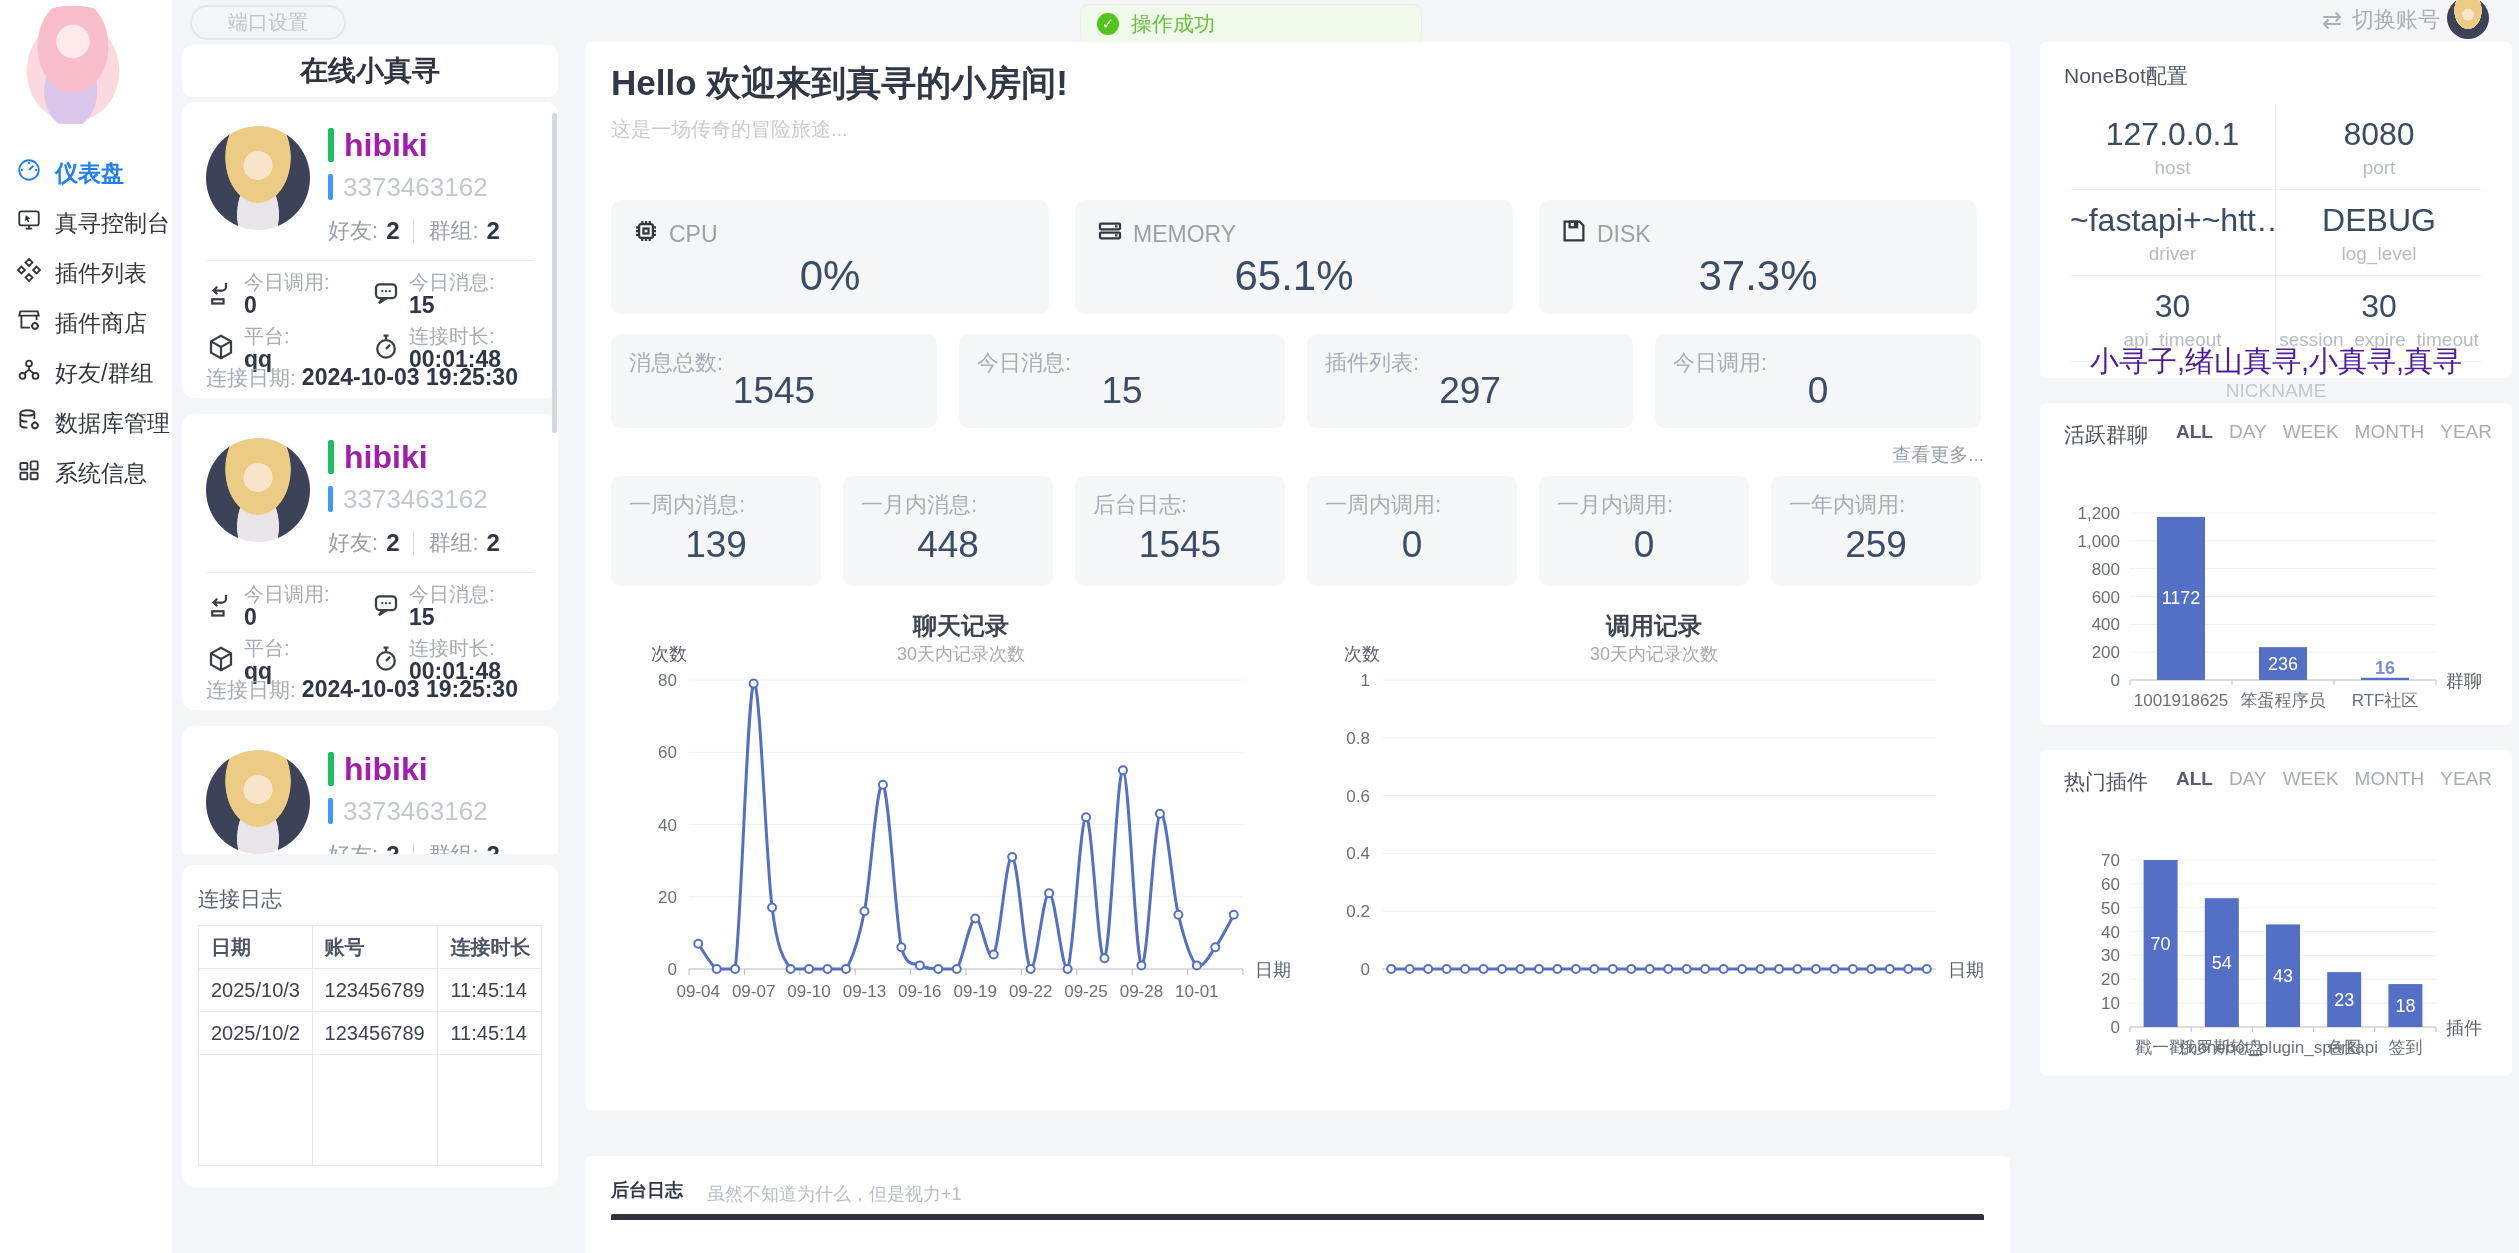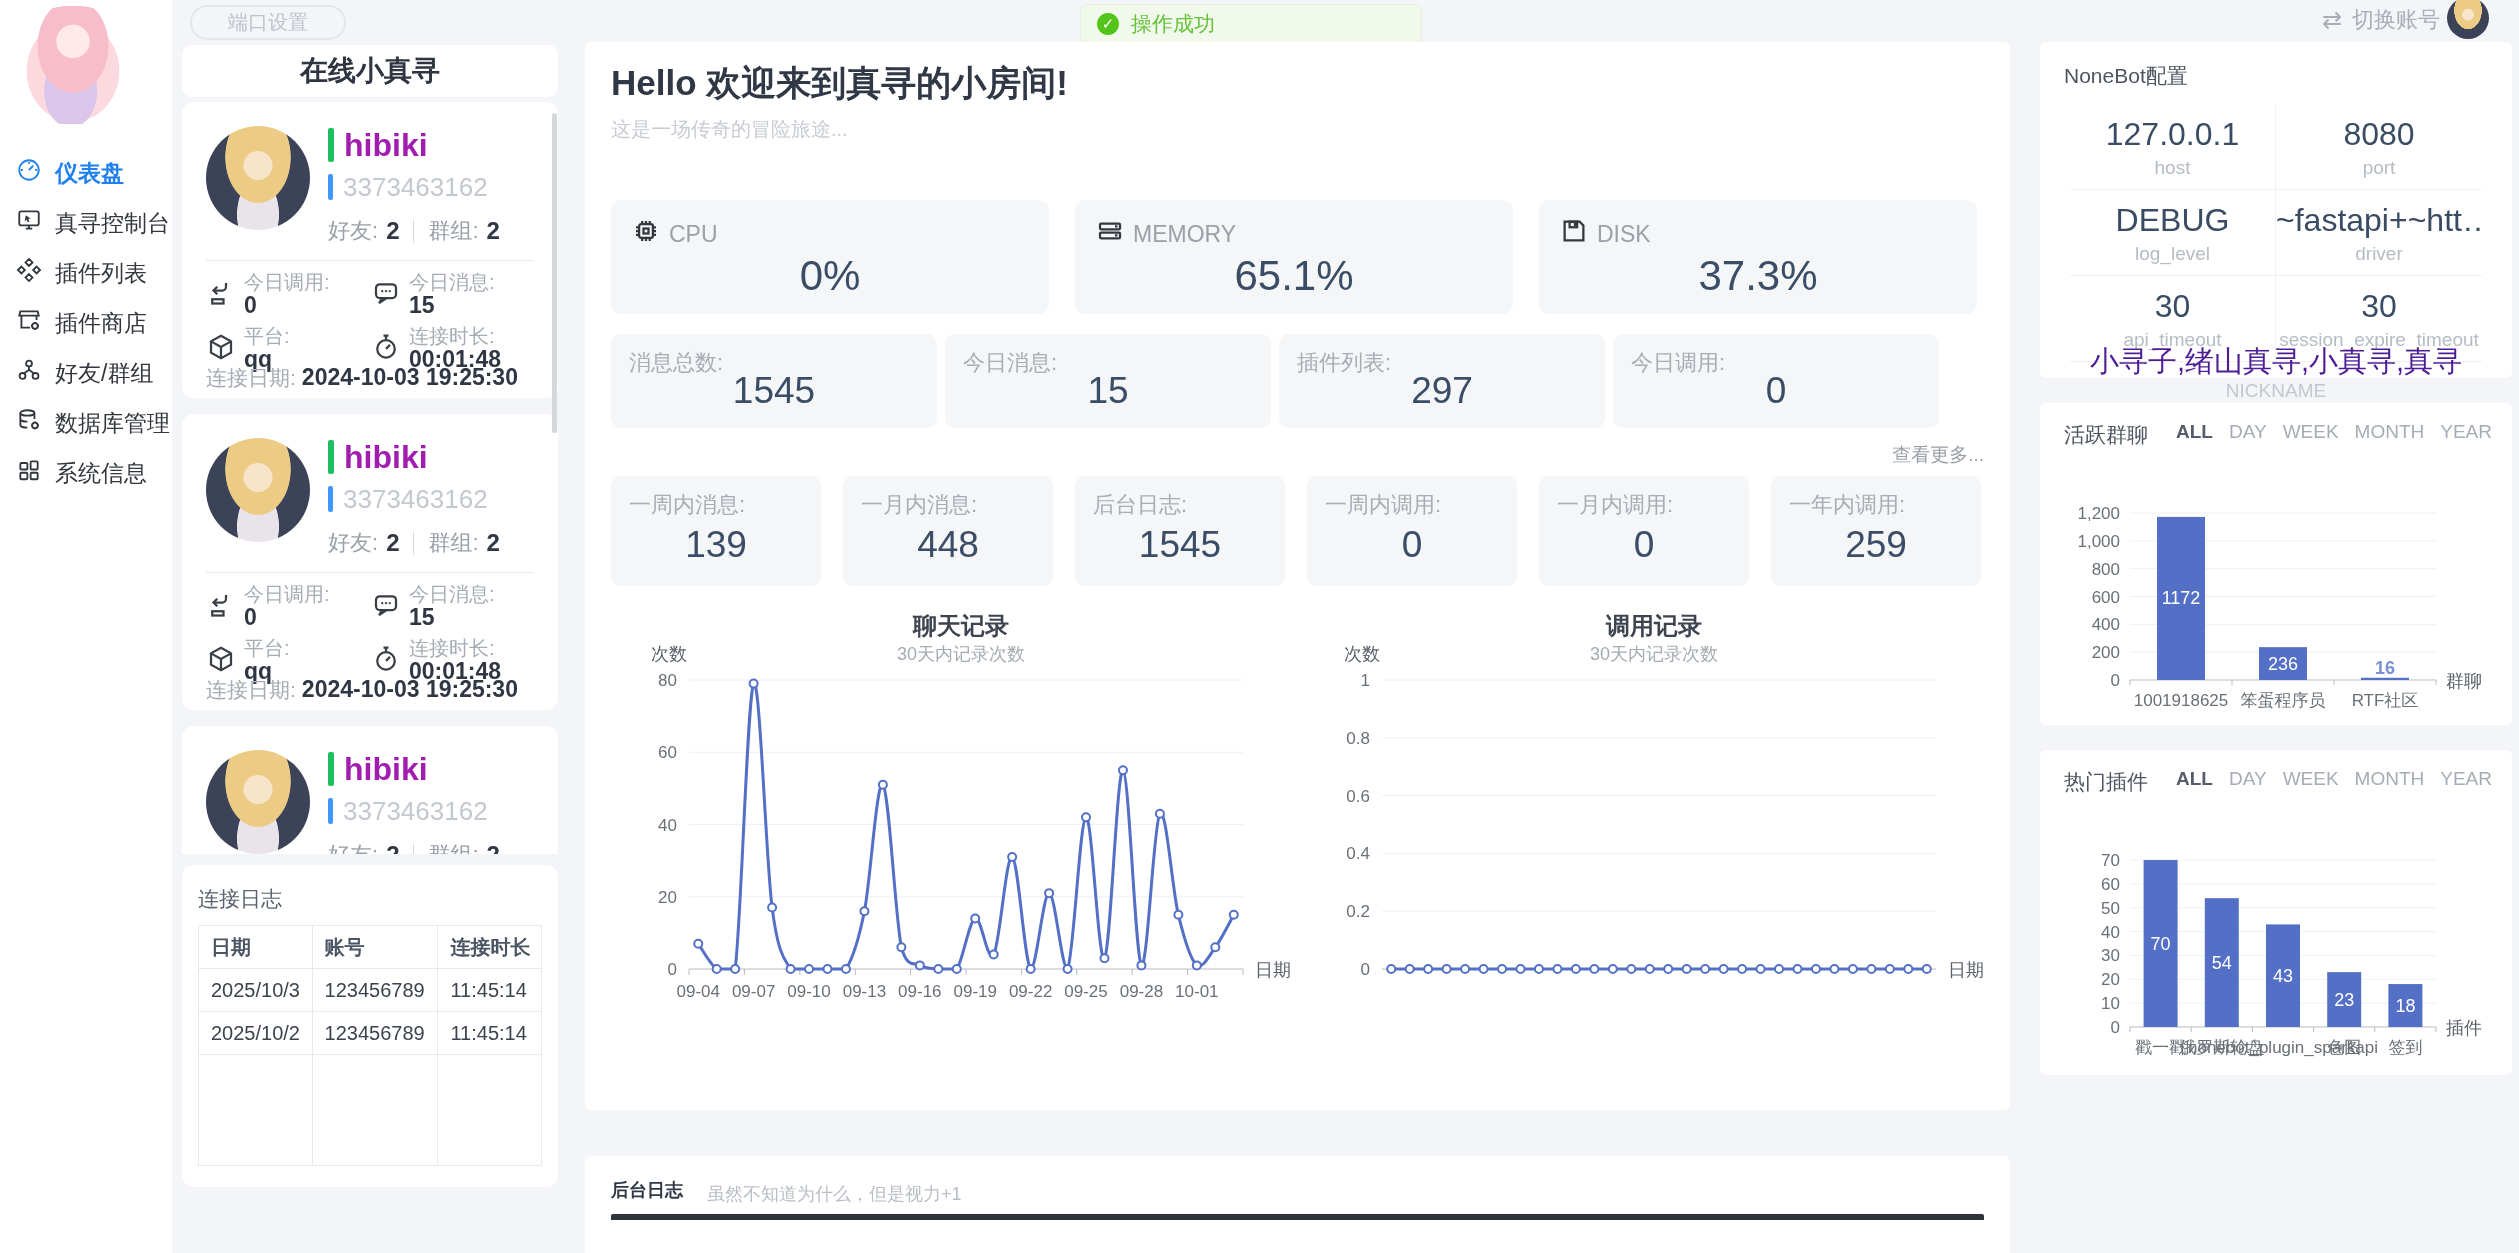--- a/index.html
+++ b/index.html
@@ -72,21 +72,21 @@
     border-radius:8px;display:flex;align-items:center;padding-left:16px;gap:12px;box-sizing:border-box;}
   .toast-icon{width:22px;height:22px;border-radius:50%;background:#52c41a;color:#fff;font-size:15px;
     display:flex;align-items:center;justify-content:center;}
   .toast-text{font-size:21px;color:#67c23a;}
 
   .main-card{position:absolute;left:585px;top:42px;width:1425px;height:1068px;background:#fff;border-radius:6px;}
   .hello-title{position:absolute;left:26px;top:18px;font-size:35px;font-weight:bold;color:#303845;}
   .hello-sub{position:absolute;left:26px;top:74px;font-size:20px;color:#c8ccd2;}
   .g-row{position:absolute;left:26px;display:flex;}
   .g-row.r1{top:158px;gap:26px;}
-  .g-row.r2{top:292px;gap:8px;}
+  .g-row.r2{top:292px;gap:22px;}
   .g-row.r3{top:434px;gap:22px;}
   .g-card{position:relative;background:#f4f6f8;border-radius:10px;}
   .r1 .g-card{width:438px;height:114px;}
   .r2 .g-card{width:326px;height:94px;}
   .r3 .g-card{width:210px;height:110px;}
   .g-head{position:absolute;left:20px;top:16px;display:flex;align-items:center;gap:8px;font-size:23px;color:#9aa0a8;}
   .g-label{position:absolute;left:18px;top:14px;font-size:22px;color:#a7adb5;}
   .g-val{position:absolute;left:0;width:100%;text-align:center;color:#3b4d66;}
   .r1 .g-val{top:52px;font-size:42px;}
   .r2 .g-val{top:36px;font-size:37px;}
@@ -639,26 +639,26 @@
         <div class="cfg-val">127.0.0.1</div>
         <div class="cfg-lab">host</div>
       </div>
       <div class="cfg-cell">
         <div class="cfg-val">8080</div>
         <div class="cfg-lab">port</div>
       </div>
     </div>
     <div class="cfg-row">
       <div class="cfg-cell">
+        <div class="cfg-val">~fastapi+~htt…</div>
+        <div class="cfg-lab">driver</div>
+      </div>
+      <div class="cfg-cell">
         <div class="cfg-val">DEBUG</div>
         <div class="cfg-lab">log_level</div>
-      </div>
-      <div class="cfg-cell">
-        <div class="cfg-val">~fastapi+~htt…</div>
-        <div class="cfg-lab">driver</div>
       </div>
     </div>
     <div class="cfg-row">
       <div class="cfg-cell">
         <div class="cfg-val">30</div>
         <div class="cfg-lab">api_timeout</div>
       </div>
       <div class="cfg-cell">
         <div class="cfg-val">30</div>
         <div class="cfg-lab">session_expire_timeout</div>

